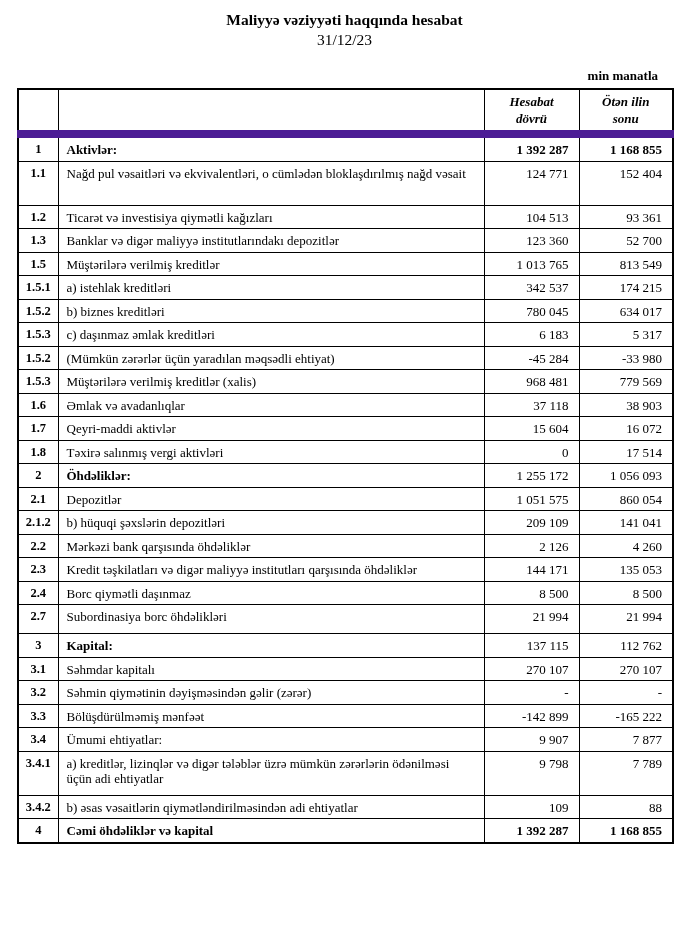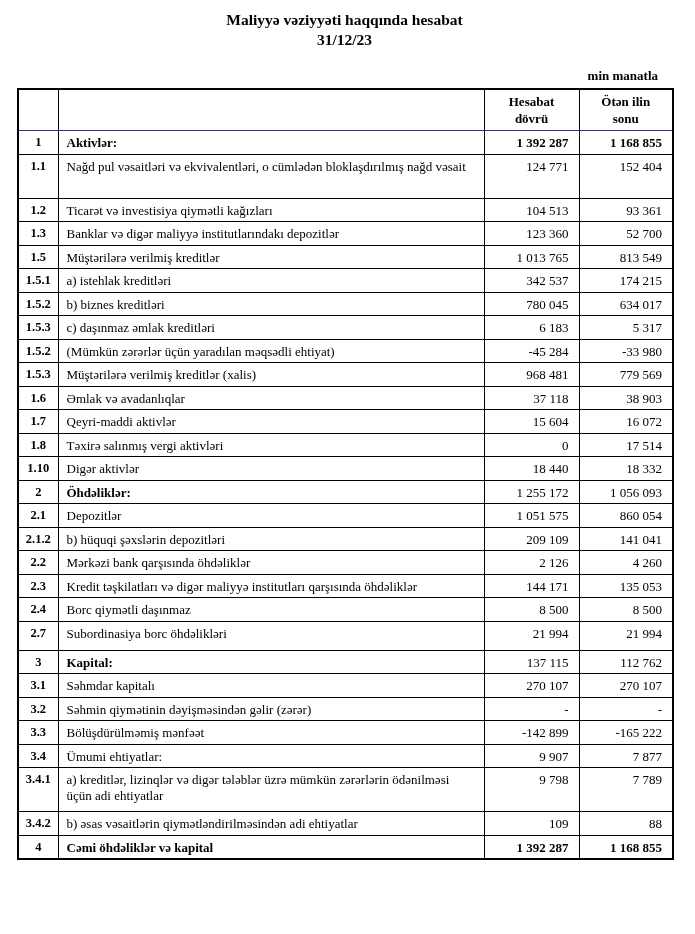--- a/index.html
+++ b/index.html
@@ -20,21 +20,21 @@
   }
   .report-title {
     text-align: center;
     font-weight: bold;
     font-size: 15.5px;
     line-height: 20px;
     margin-top: 2px;
   }
   .report-date {
     text-align: center;
-    font-weight: bold;
+    font-weight: normal;
     font-size: 15.5px;
     line-height: 20px;
   }
   .unit-note {
     text-align: right;
     font-weight: bold;
     font-size: 13px;
     margin: 18px 14px 4px 0;
   }
   table.fin-table {
@@ -43,28 +43,29 @@
     width: 655px;
     border: 2px solid #000;
   }
   .fin-table th, .fin-table td {
     border: 1.5px solid #000;
     vertical-align: top;
     box-sizing: border-box;
     word-wrap: break-word;
   }
   .fin-table thead th {
-    border-bottom: 1px solid #4c1d95;
+    border-bottom: 8px solid #4c1d95;
     font-weight: bold;
     font-size: 13px;
     line-height: 17px;
     text-align: center;
     vertical-align: middle;
     height: 40px;
     padding: 3px 12px;
+    font-style: italic;
   }
   .fin-table td {
     height: 22px;
     font-size: 13px;
     line-height: 15.5px;
     padding: 4px 6px 3px 6px;
   }
   .fin-table td.num {
     text-align: center;
     font-weight: bold;
@@ -184,26 +185,20 @@
     <td class="desc">Qeyri-maddi aktivlər</td>
     <td class="val">15 604</td>
     <td class="val">16 072</td>
   </tr>
         <tr>
     <td class="num">1.8</td>
     <td class="desc">Təxirə salınmış vergi aktivləri</td>
     <td class="val">0</td>
     <td class="val">17 514</td>
   </tr>
-        <tr>
-    <td class="num">1.10</td>
-    <td class="desc">Digər aktivlər</td>
-    <td class="val">18 440</td>
-    <td class="val">18 332</td>
-  </tr>
         <tr class="section">
     <td class="num">2</td>
     <td class="desc">Öhdəliklər:</td>
     <td class="val">1 255 172</td>
     <td class="val">1 056 093</td>
   </tr>
         <tr>
     <td class="num">2.1</td>
     <td class="desc">Depozitlər</td>
     <td class="val">1 051 575</td>

